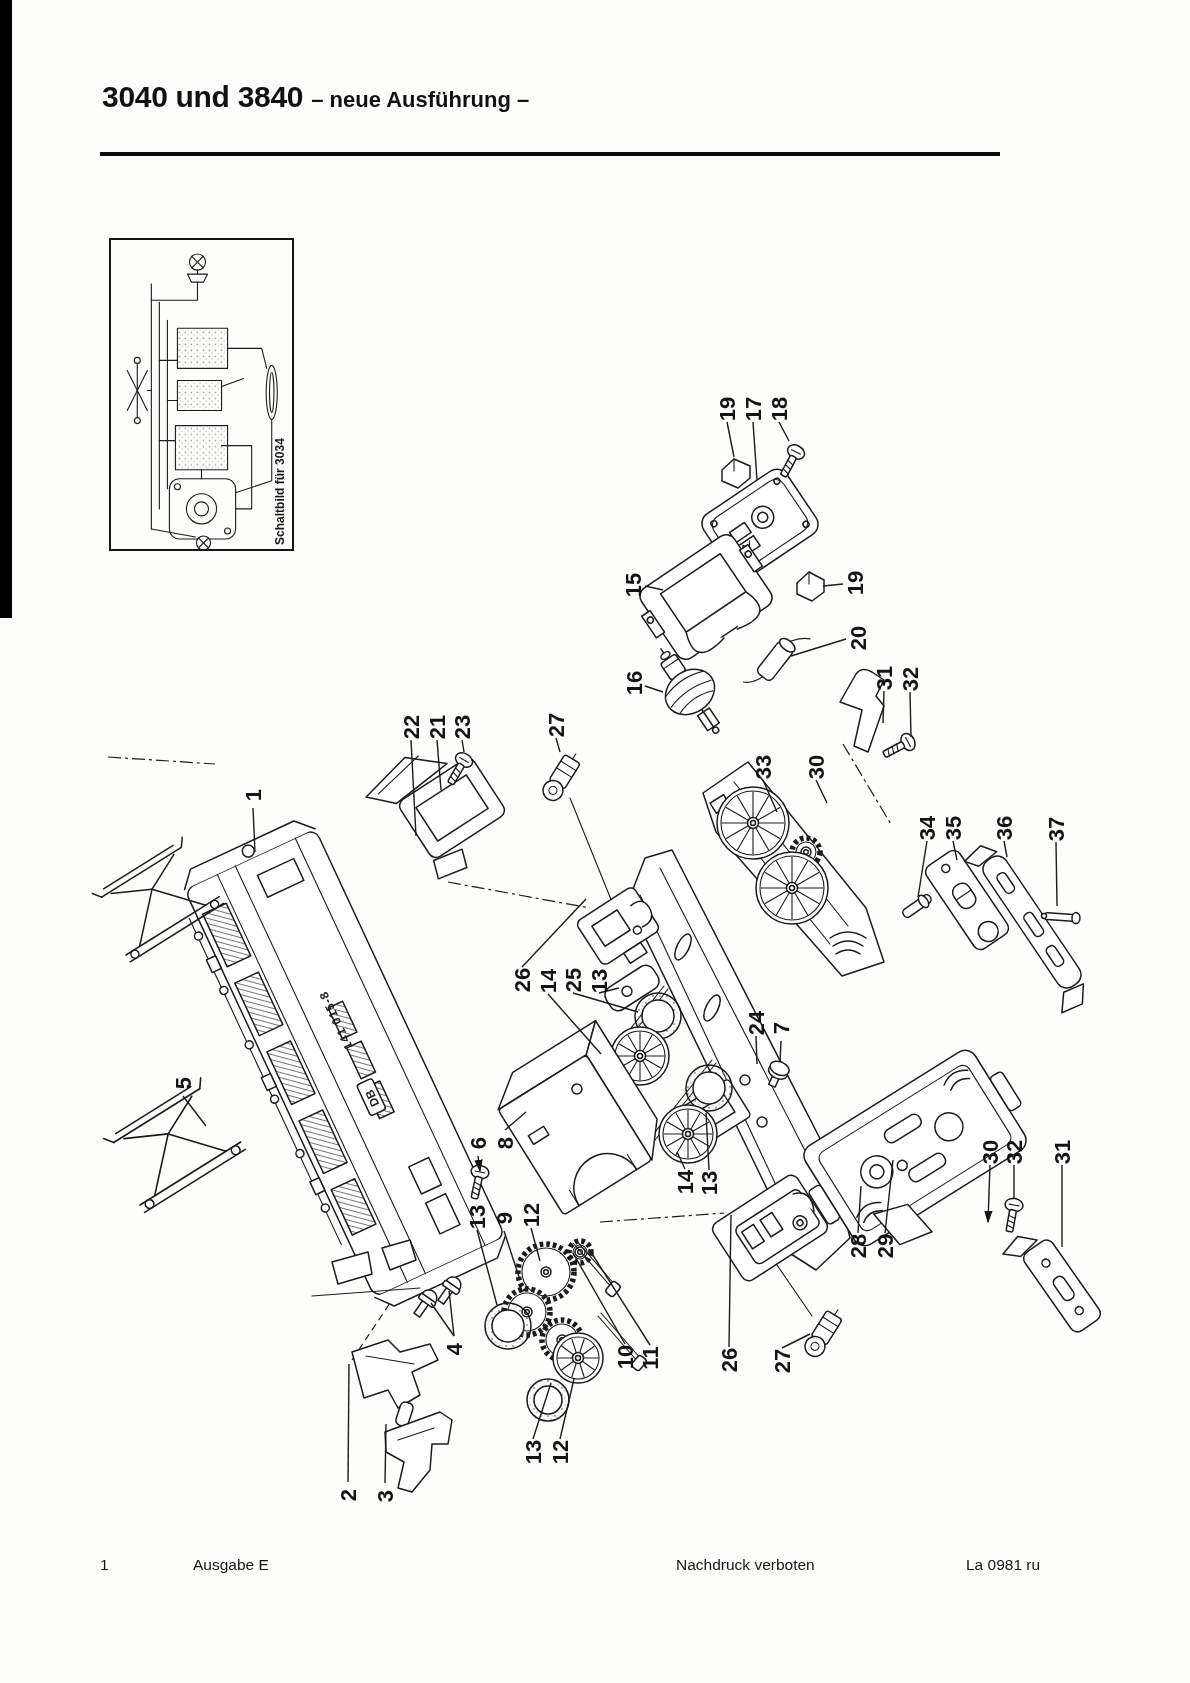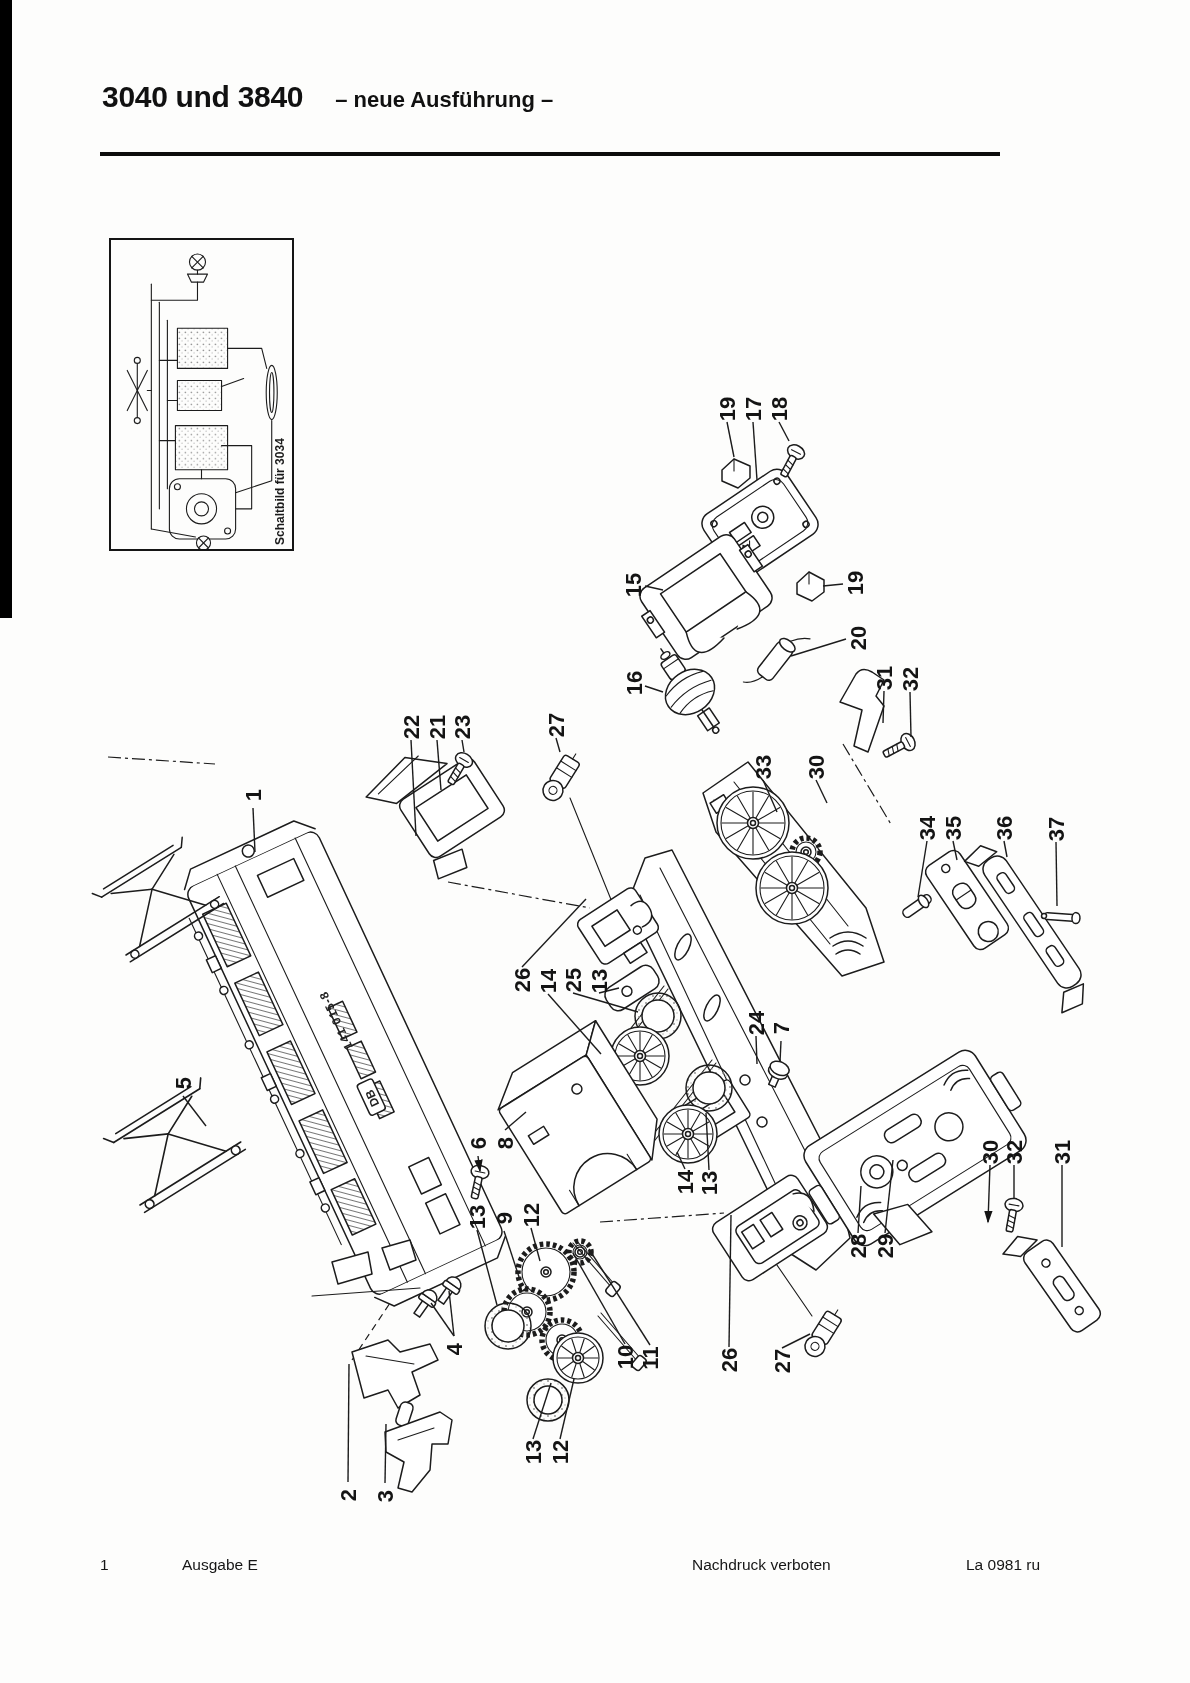--- a/index.html
+++ b/index.html
@@ -1,39 +1,39 @@
 <!DOCTYPE html>
 <html><head>
 <meta charset="utf-8">
 <style>
   html,body{margin:0;padding:0}
   body{width:1190px;height:1683px;position:relative;background:#fdfdfc;
        font-family:"Liberation Sans",sans-serif;color:#111;overflow:hidden}
   .blackstrip{position:absolute;left:0;top:0;width:12px;height:618px;background:#000}
   .header{position:absolute;left:102px;top:78px;width:910px}
   .title-line{font-size:30px;font-weight:bold;letter-spacing:-0.3px;line-height:37px;white-space:nowrap}
-  .title-suffix{font-size:22px;font-weight:bold;margin-left:32px;letter-spacing:0}
+  .title-suffix{font-size:22px;font-weight:bold;margin-left:8px;letter-spacing:0}
   .rule{position:absolute;left:100px;top:152px;width:900px;height:4px;background:#0c0c0c}
   .inset{position:absolute;left:109px;top:238px;width:185px;height:313px;
          border:2.5px solid #151515;box-sizing:border-box;background:#fdfdfc}
   .inset svg{display:block;width:100%;height:100%}
   #art{position:absolute;left:0;top:0}
   .ln{stroke:#1c1c1c;stroke-width:1.5;fill:none;stroke-linecap:round;stroke-linejoin:round}
   .thin{stroke-width:1.1}
   .fw{fill:#fff}
   .fh{fill:url(#hatch)}
   .fs{fill:url(#stip)}
   .dd{stroke:#1c1c1c;stroke-width:1.2;fill:none;stroke-dasharray:13 4 3 4}
   .dsh{stroke:#1c1c1c;stroke-width:1.2;fill:none;stroke-dasharray:7 5}
   .callout-text{font:600 22px "Liberation Sans",sans-serif;fill:#141414}
   .body-mark{font:600 12px "Liberation Sans",sans-serif;fill:#222;letter-spacing:1px}
   .db-mark{font:700 12px "Liberation Sans",sans-serif;fill:#222}
   .inset-caption{font:600 12px "Liberation Sans",sans-serif;fill:#1a1a1a}
   .footer-item{position:absolute;top:1556px;font-size:15.5px;color:#161616;white-space:nowrap}
-  .f-page{left:100px}.f-edition{left:182px}.f-notice{left:692px}.f-code{left:966px}
+  .f-page{left:100px}.f-edition{left:193px}.f-notice{left:676px}.f-code{left:966px}
 </style>
 </head>
 <body>
 
 <div class="blackstrip"></div>
 
 <div class="header">
   <div class="title-line">
     <span>3040 und 3840</span><span class="title-suffix">– neue Ausführung –</span>
   </div>

